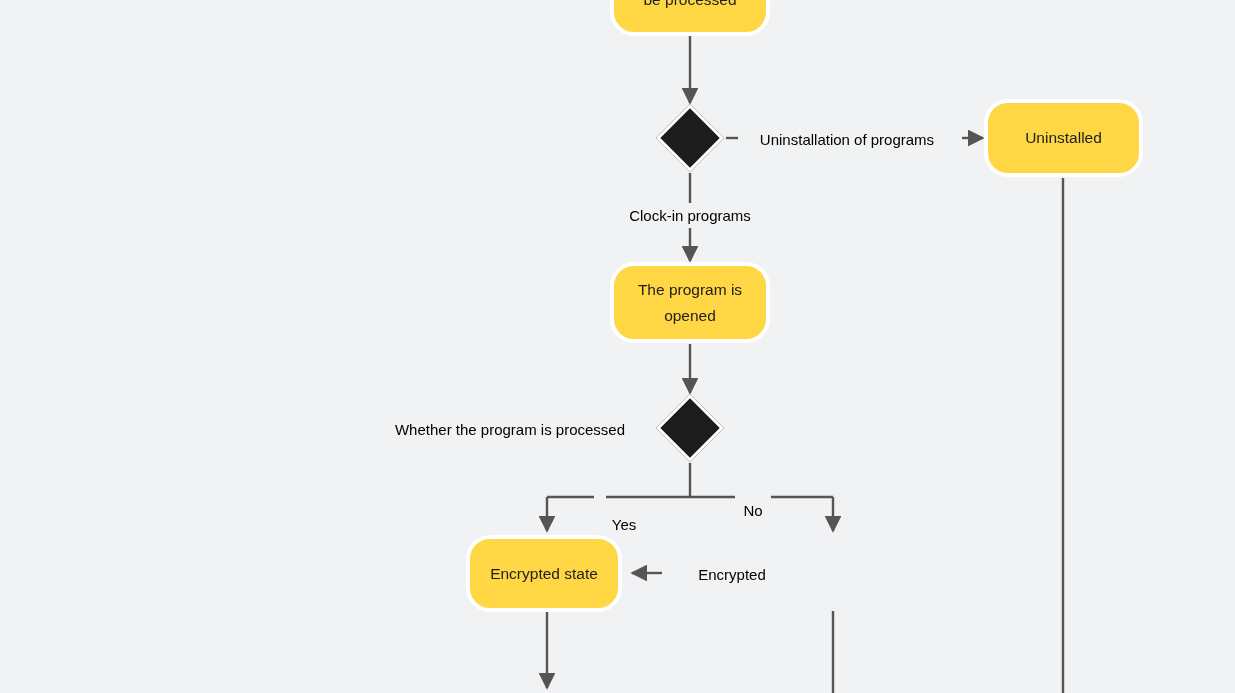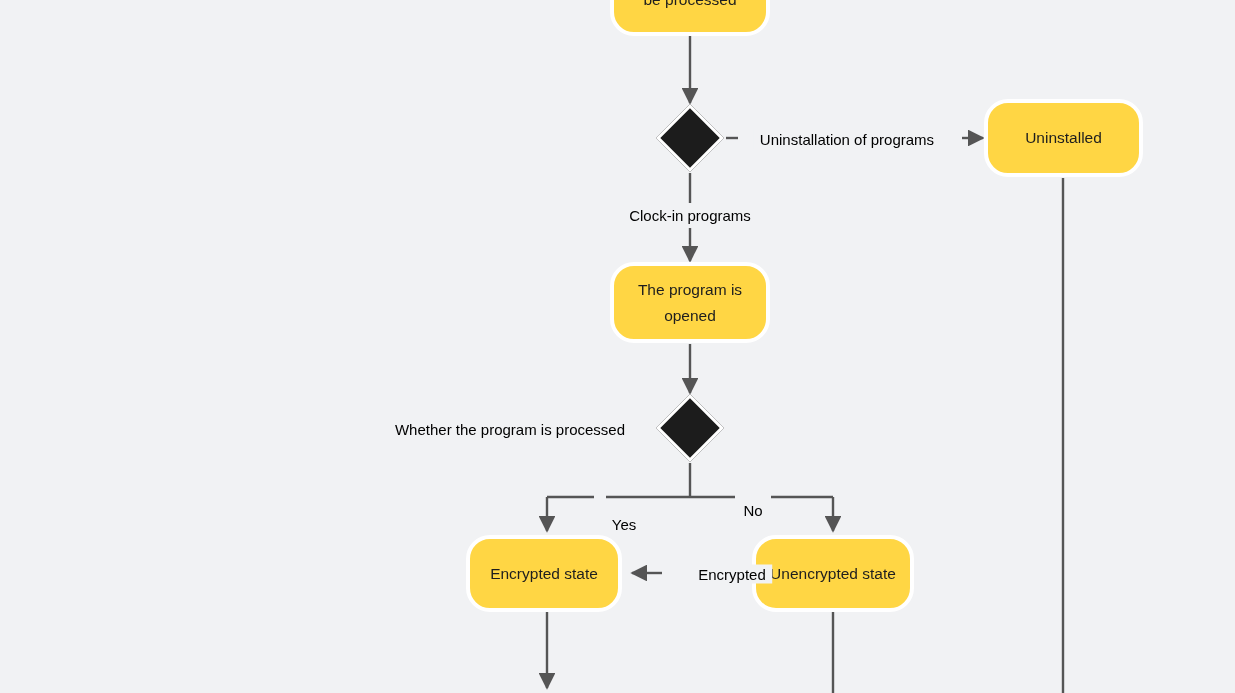--- a/index.html
+++ b/index.html
@@ -113,23 +113,20 @@
 
   <div class="node" style="left:610px; top:262px; width:160px; height:81px;">
     <span class="node-text">The program is
 opened</span>
   </div>
 
   <div class="node" style="left:466px; top:535px; width:156px; height:77px;">
     <span class="node-text">Encrypted state</span>
   </div>
 
-  <div class="node" style="left:752px; top:535px; width:162px; height:77px;">
-    <span class="node-text">Unencrypted state</span>
-  </div>
 
   <div class="diamond" style="left:666px; top:114px; width:48px; height:48px;"></div>
 
   <div class="diamond" style="left:666px; top:404px; width:48px; height:48px;"></div>
 
   <div class="edge-label c" style="left:847px; top:139px;">Uninstallation of programs</div>
 
   <div class="edge-label c" style="left:690px; top:215px;">Clock-in programs</div>
 
   <div class="edge-label c" style="left:510px; top:429px;">Whether the program is processed</div>

